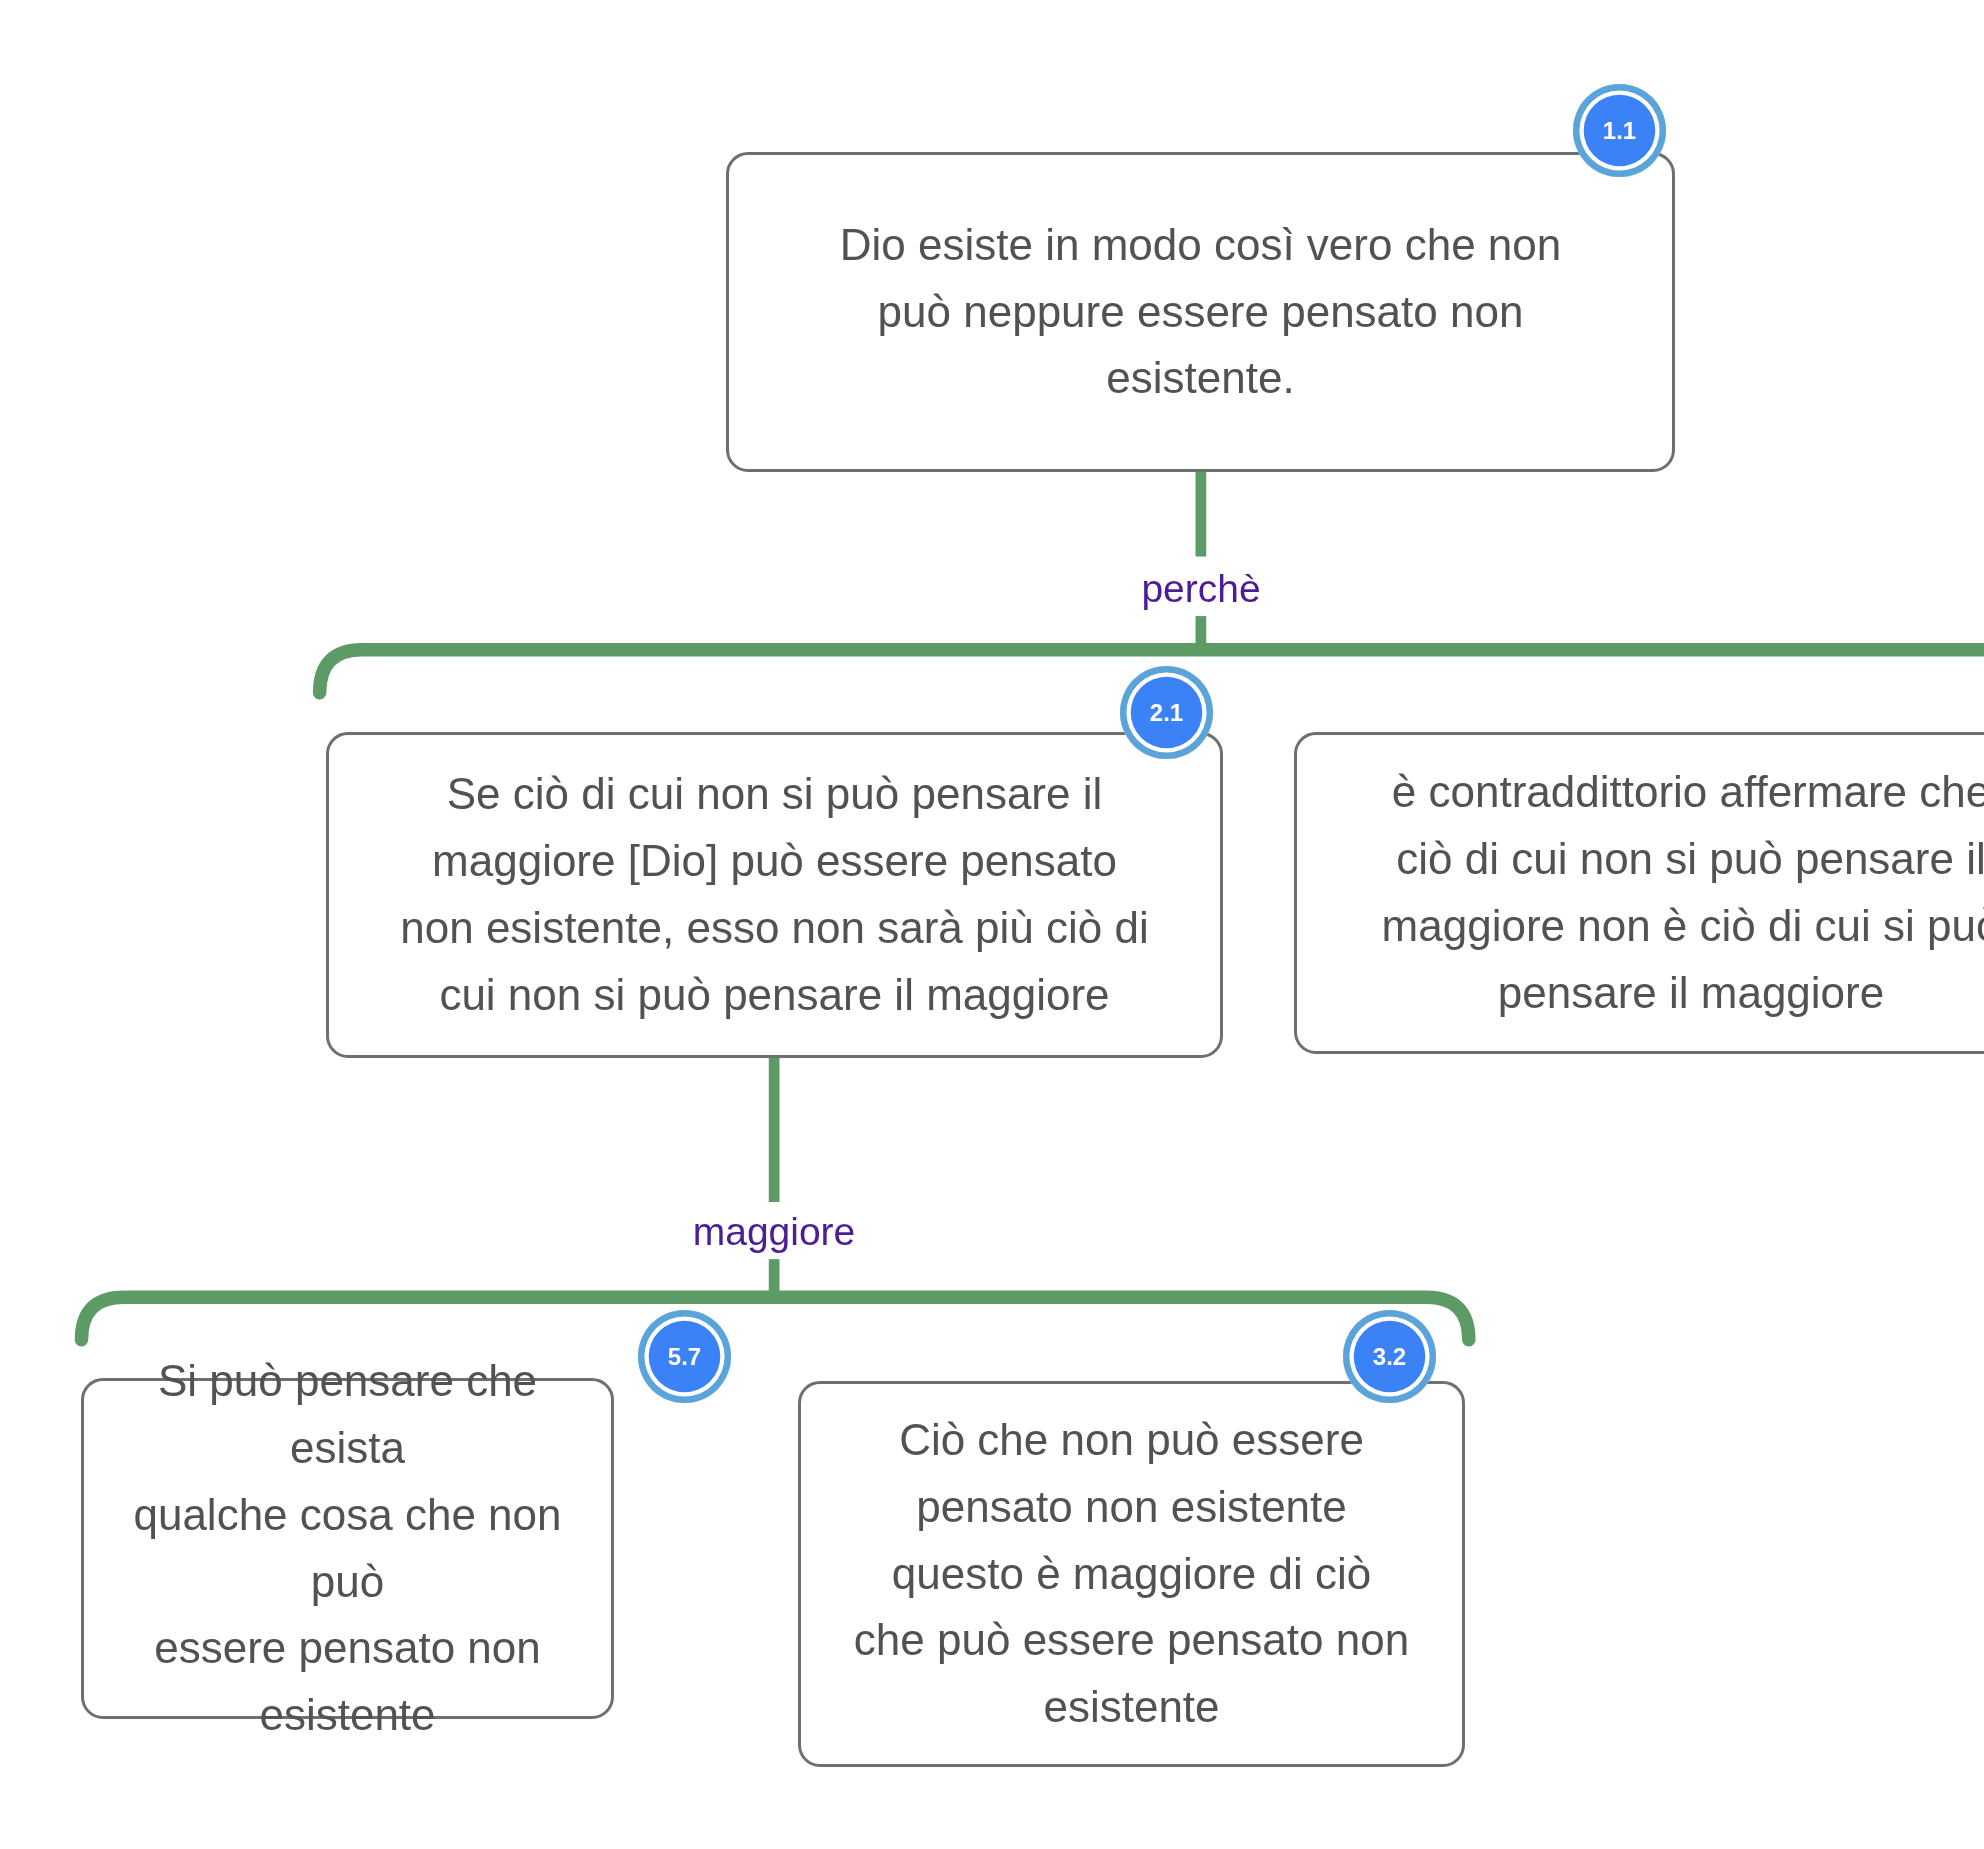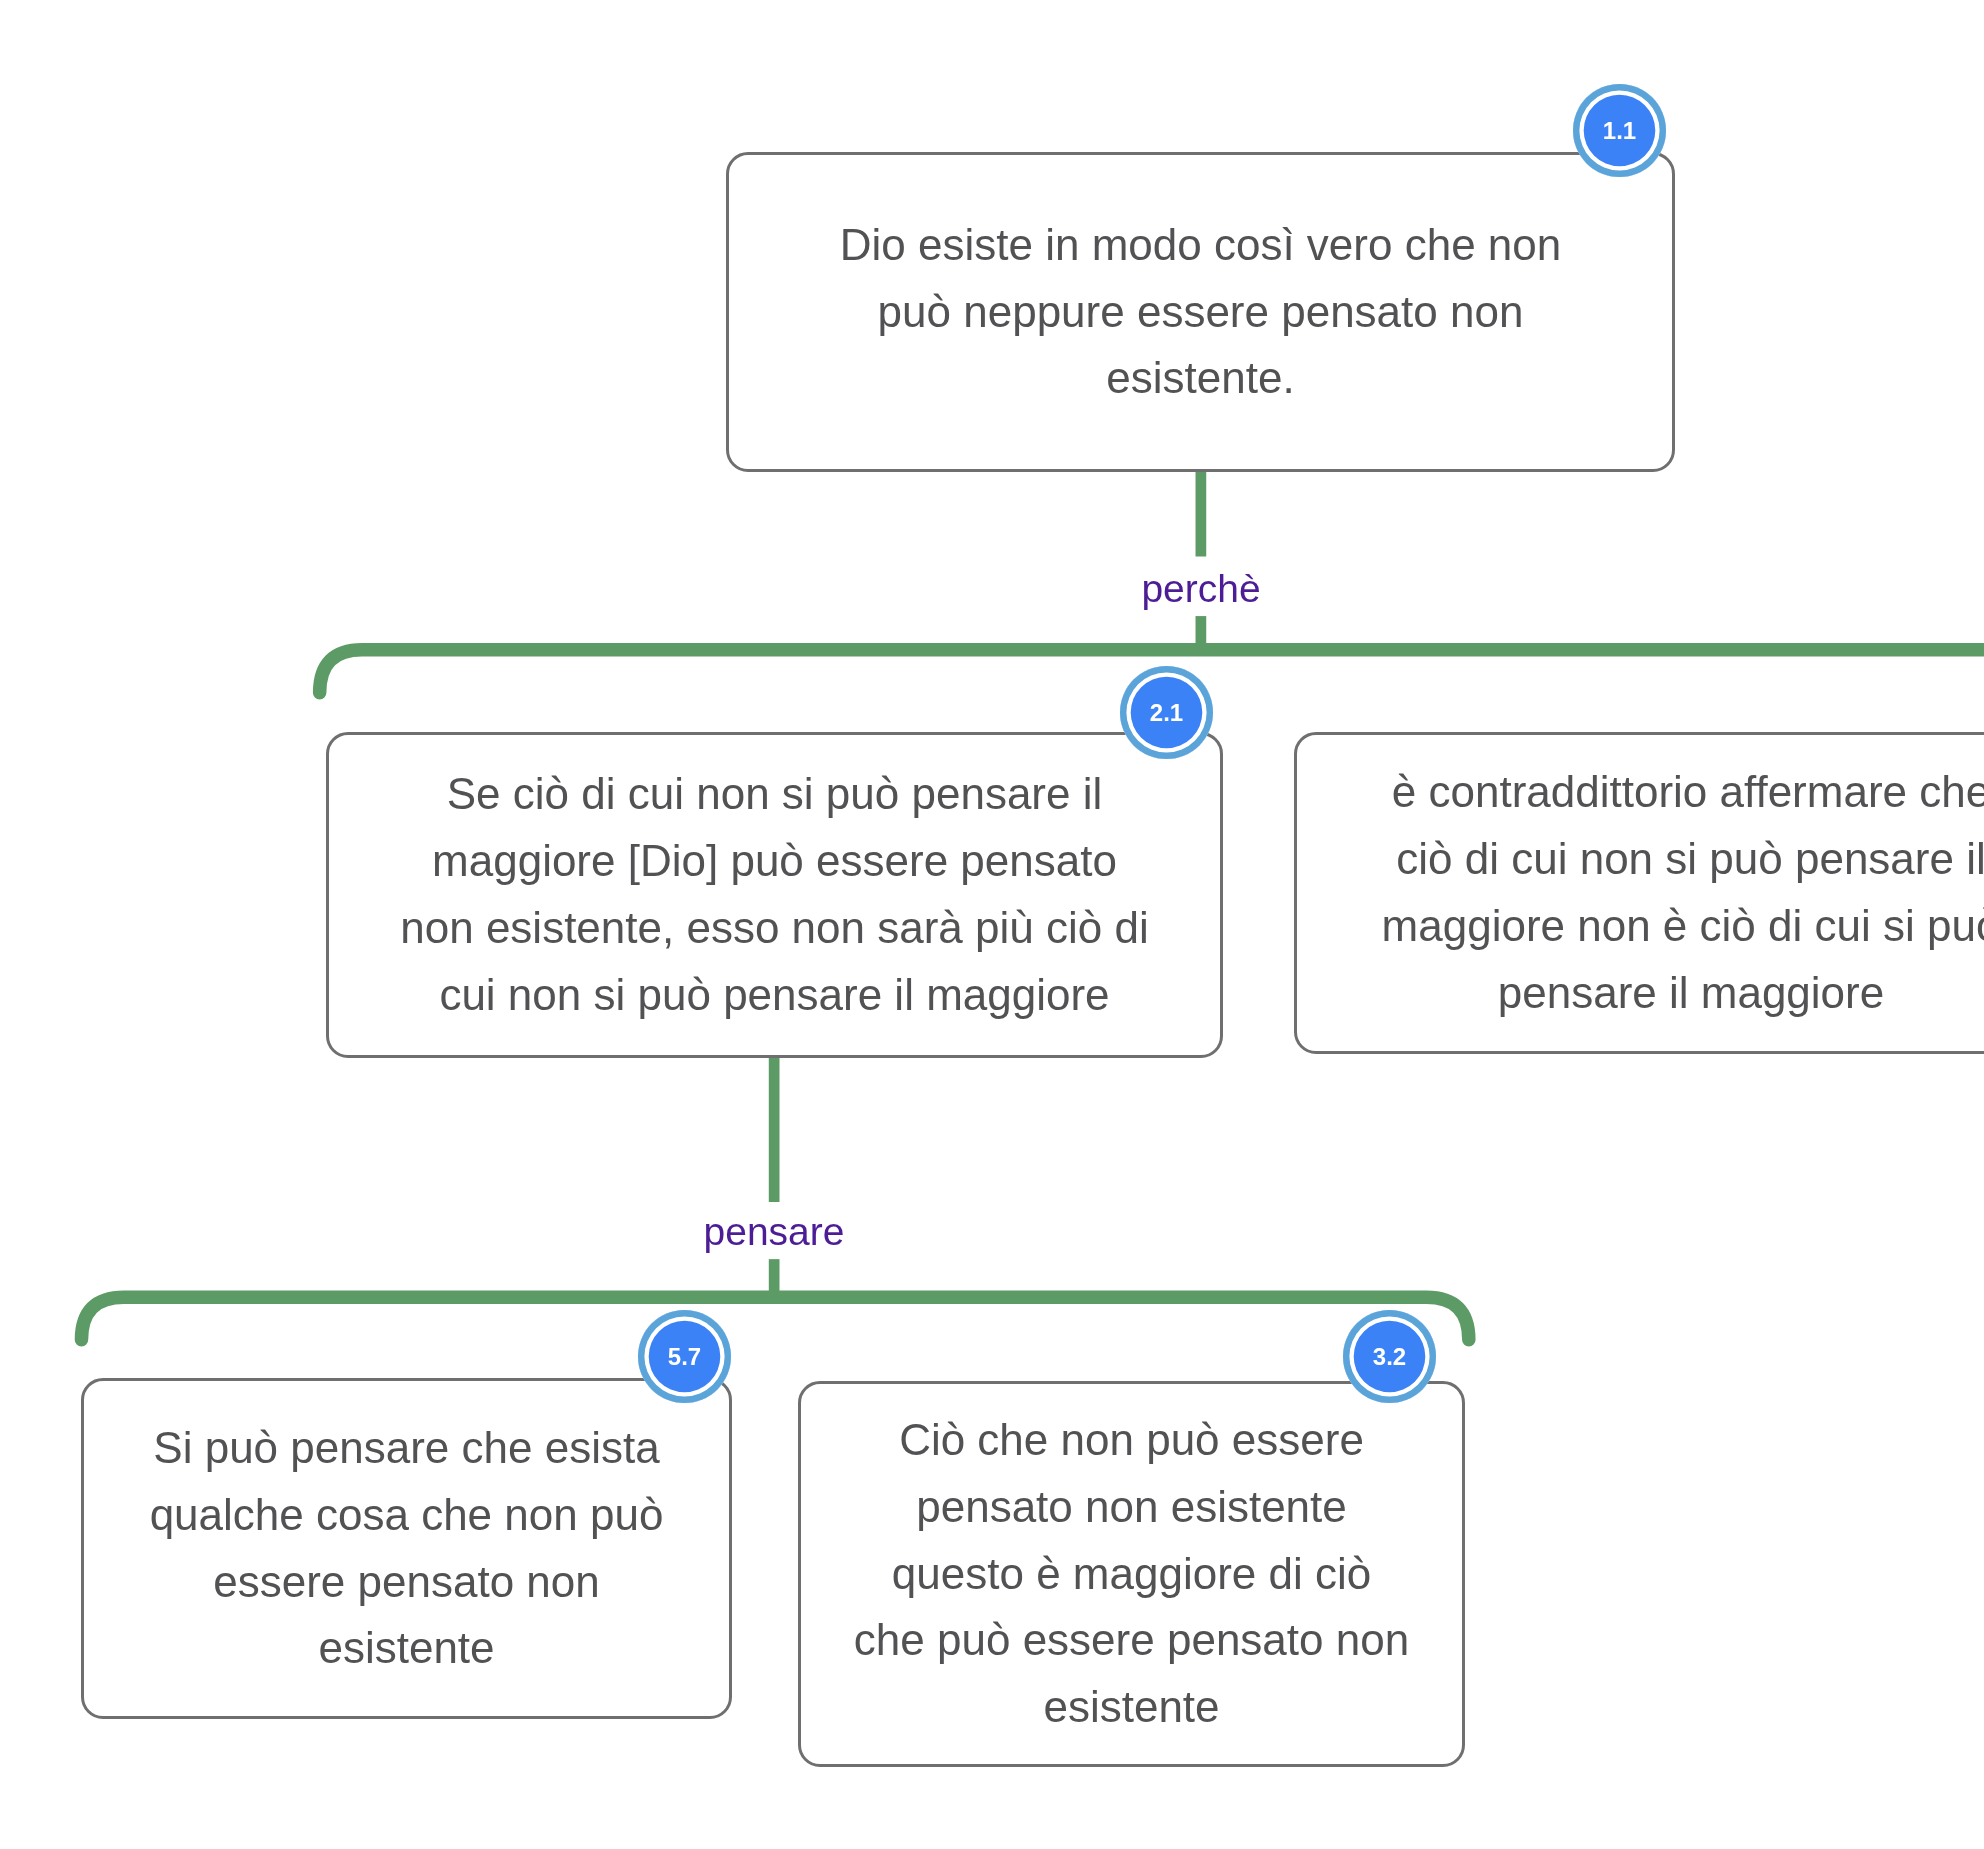--- a/index.html
+++ b/index.html
@@ -45,21 +45,21 @@
     color:#4c1d95;
     font-size:39px;
     line-height:1;
     background:#ffffff;
     padding:0 7.1px;
   }
   
   #node-1-1{left:726px;top:152px;width:949px;height:320px;}
   #node-2-1{left:326px;top:732px;width:897px;height:326px;}
   #node-2-2{left:1294px;top:732px;width:794px;height:322px;}
-  #node-3-1{left:81px;top:1378px;width:651px;height:341px;}
+  #node-3-1{left:81px;top:1378px;width:533px;height:341px;}
   #node-3-2{left:798px;top:1381px;width:667px;height:386px;}
   #badge-1-1{left:1573px;top:84px;}
   #badge-2-1{left:1120px;top:666px;text-align:right;}
   #badge-3-1{left:638px;top:1310px;}
   #badge-3-2{left:1343px;top:1310px;}
   #label-perche{left:1201px;top:588px;}
   #label-infatti{left:774px;top:1231px;}
 </style>
 </head>
 <body>
@@ -69,21 +69,21 @@
   <svg id="connector-layer" viewBox="0 0 5441 4658" xmlns="http://www.w3.org/2000/svg">
     <path class="link link-v" d="M 3025 1186 V 1402"></path>
     <path class="link link-v" d="M 3025 1552 V 1642"></path>
     <path class="link link-bracket" d="M 805 1745 Q 805 1637 912 1637 H 5123 Q 5230 1637 5230 1745"></path>
     <path class="link link-v" d="M 1950 2662 V 3028"></path>
     <path class="link link-v" d="M 1950 3172 V 3272"></path>
     <path class="link link-bracket" d="M 205 3375 Q 205 3268 312 3268 H 3593 Q 3700 3268 3700 3375"></path>
   </svg>
 
   <div class="conn-label" id="label-perche">perchè</div>
-  <div class="conn-label" id="label-infatti">pensare</div>
+  <div class="conn-label" id="label-infatti">maggiore</div>
 
   <div class="node" id="node-2-1">Se ciò di cui non si può pensare il
 maggiore [Dio] può essere pensato
 non esistente, esso non sarà più ciò di
 cui non si può pensare il maggiore</div>
   <div class="node" id="node-1-1">Dio esiste in modo così vero che non
 può neppure essere pensato non
 esistente.</div>
   <div class="node" id="node-2-2">è contraddittorio affermare che
 ciò di cui non si può pensare il

